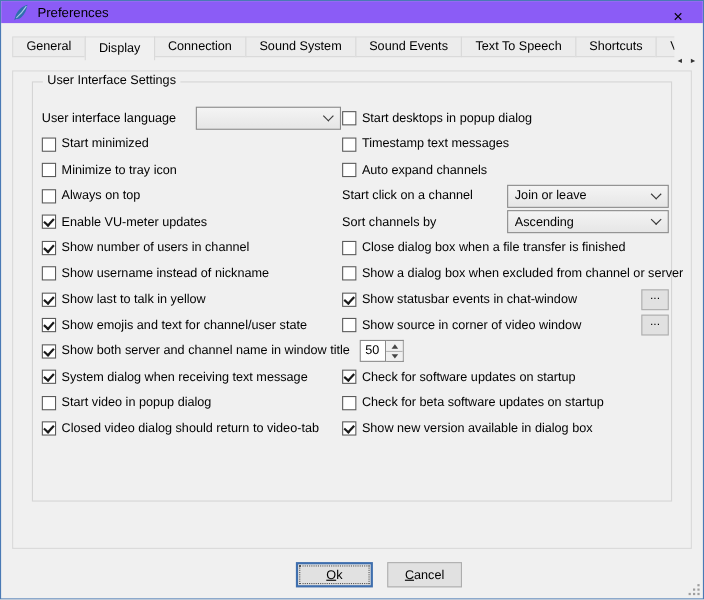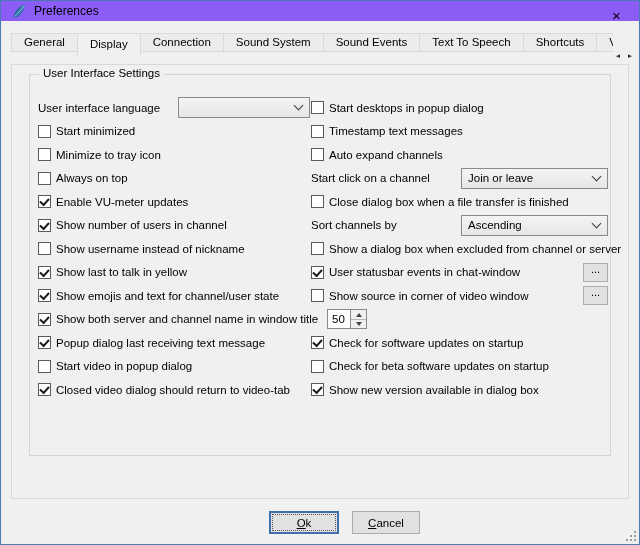--- a/index.html
+++ b/index.html
@@ -116,21 +116,21 @@
           <div class="row">
             <span class="cb checked"></span>
             <span class="cb-label">Show emojis and text for channel/user state</span>
           </div>
           <div class="row">
             <span class="cb checked"></span>
             <span class="cb-label">Show both server and channel name in window title</span>
           </div>
           <div class="row">
             <span class="cb checked"></span>
-            <span class="cb-label">Popup dialog last receiving text message</span>
+            <span class="cb-label">System dialog when receiving text message</span>
           </div>
           <div class="row">
             <span class="cb"></span>
             <span class="cb-label">Start video in popup dialog</span>
           </div>
           <div class="row">
             <span class="cb checked"></span>
             <span class="cb-label">Closed video dialog should return to video-tab</span>
           </div>
         </div>
@@ -148,37 +148,37 @@
             <span class="cb-label">Auto expand channels</span>
           </div>
           <div class="row">
             <span class="lbl">Start click on a channel</span>
             <div class="combo w-std">
               <span class="combo-val">Join or leave</span>
               <span class="chev"></span>
             </div>
           </div>
           <div class="row">
-            <span class="cb"></span>
-            <span class="cb-label">Close dialog box when a file transfer is finished</span>
-          </div>
-          <div class="row">
             <span class="lbl">Sort channels by</span>
             <div class="combo w-std">
               <span class="combo-val">Ascending</span>
               <span class="chev"></span>
             </div>
           </div>
           <div class="row">
             <span class="cb"></span>
+            <span class="cb-label">Close dialog box when a file transfer is finished</span>
+          </div>
+          <div class="row">
+            <span class="cb"></span>
             <span class="cb-label">Show a dialog box when excluded from channel or server</span>
           </div>
           <div class="row">
             <span class="cb checked"></span>
-            <span class="cb-label">User statusbar events in chat-window</span>
+            <span class="cb-label">Show statusbar events in chat-window</span>
             <button class="more-btn">...</button>
           </div>
           <div class="row">
             <span class="cb"></span>
             <span class="cb-label">Show source in corner of video window</span>
             <button class="more-btn">...</button>
           </div>
           <div class="row">
             <span class="spin">
               <span class="spin-val">50</span>

